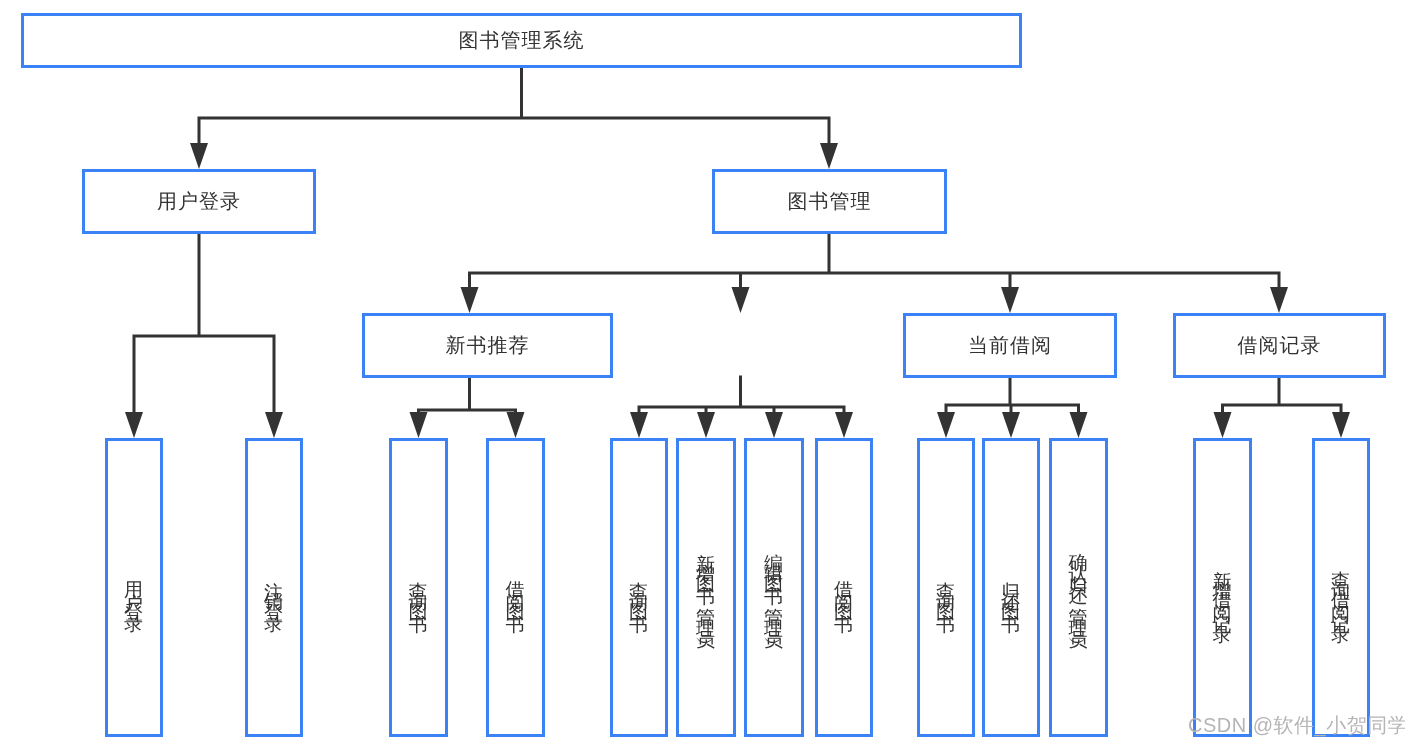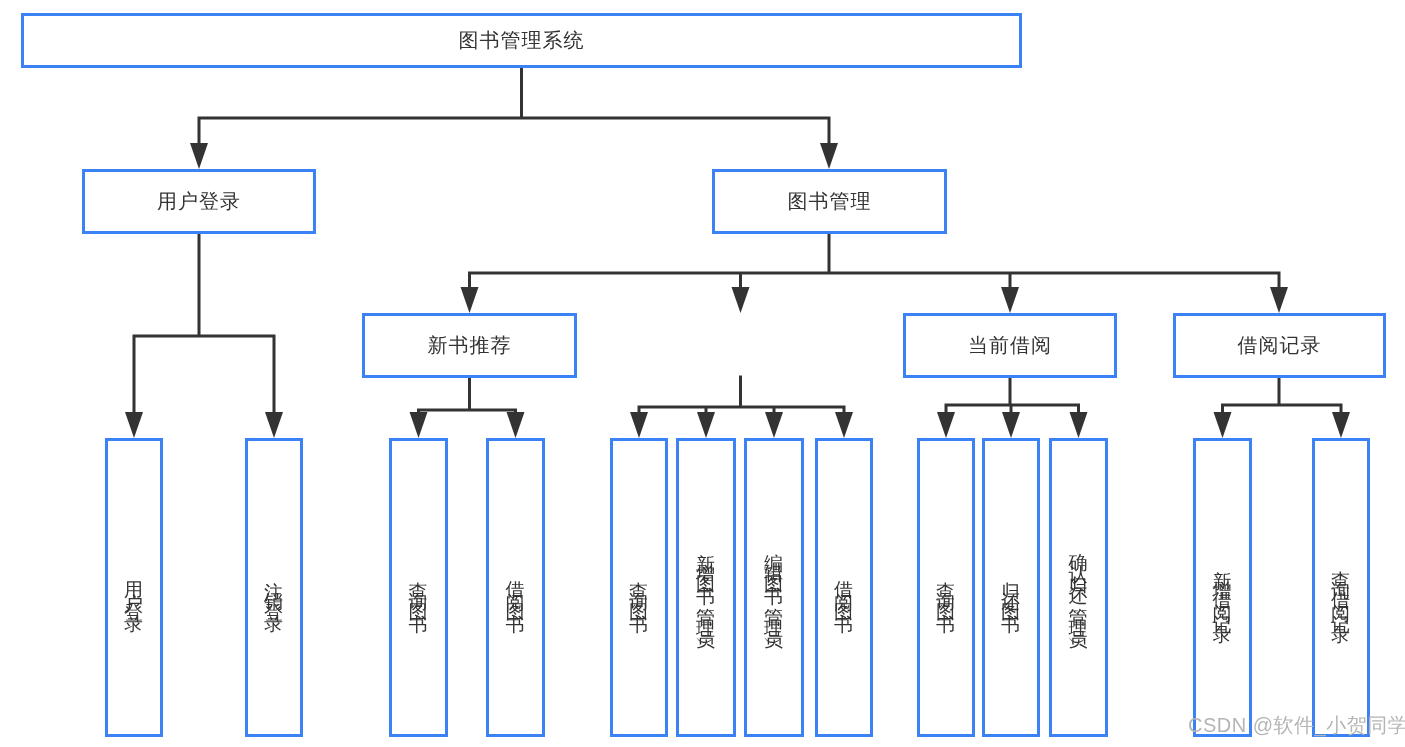--- a/index.html
+++ b/index.html
@@ -120,21 +120,21 @@
     <span>图书管理系统</span>
   </div>
 
   <div class="box hbox" style="left:82px; top:169px; width:234px; height:65px">
     <span>用户登录</span>
   </div>
   <div class="box hbox" style="left:712px; top:169px; width:235px; height:65px">
     <span>图书管理</span>
   </div>
 
-  <div class="box hbox" style="left:362px; top:313px; width:215px; height:65px">
+  <div class="box hbox" style="left:362px; top:313px; width:251px; height:65px">
     <span>新书推荐</span>
   </div>
   <div class="box hbox" style="left:1173px; top:313px; width:213px; height:65px">
     <span>借阅记录</span>
   </div>
   <div class="box hbox" style="left:903px; top:313px; width:214px; height:65px">
     <span>当前借阅</span>
   </div>
 
   <div class="box vbox" style="left:105px; top:438px; width:58px; height:299px">

